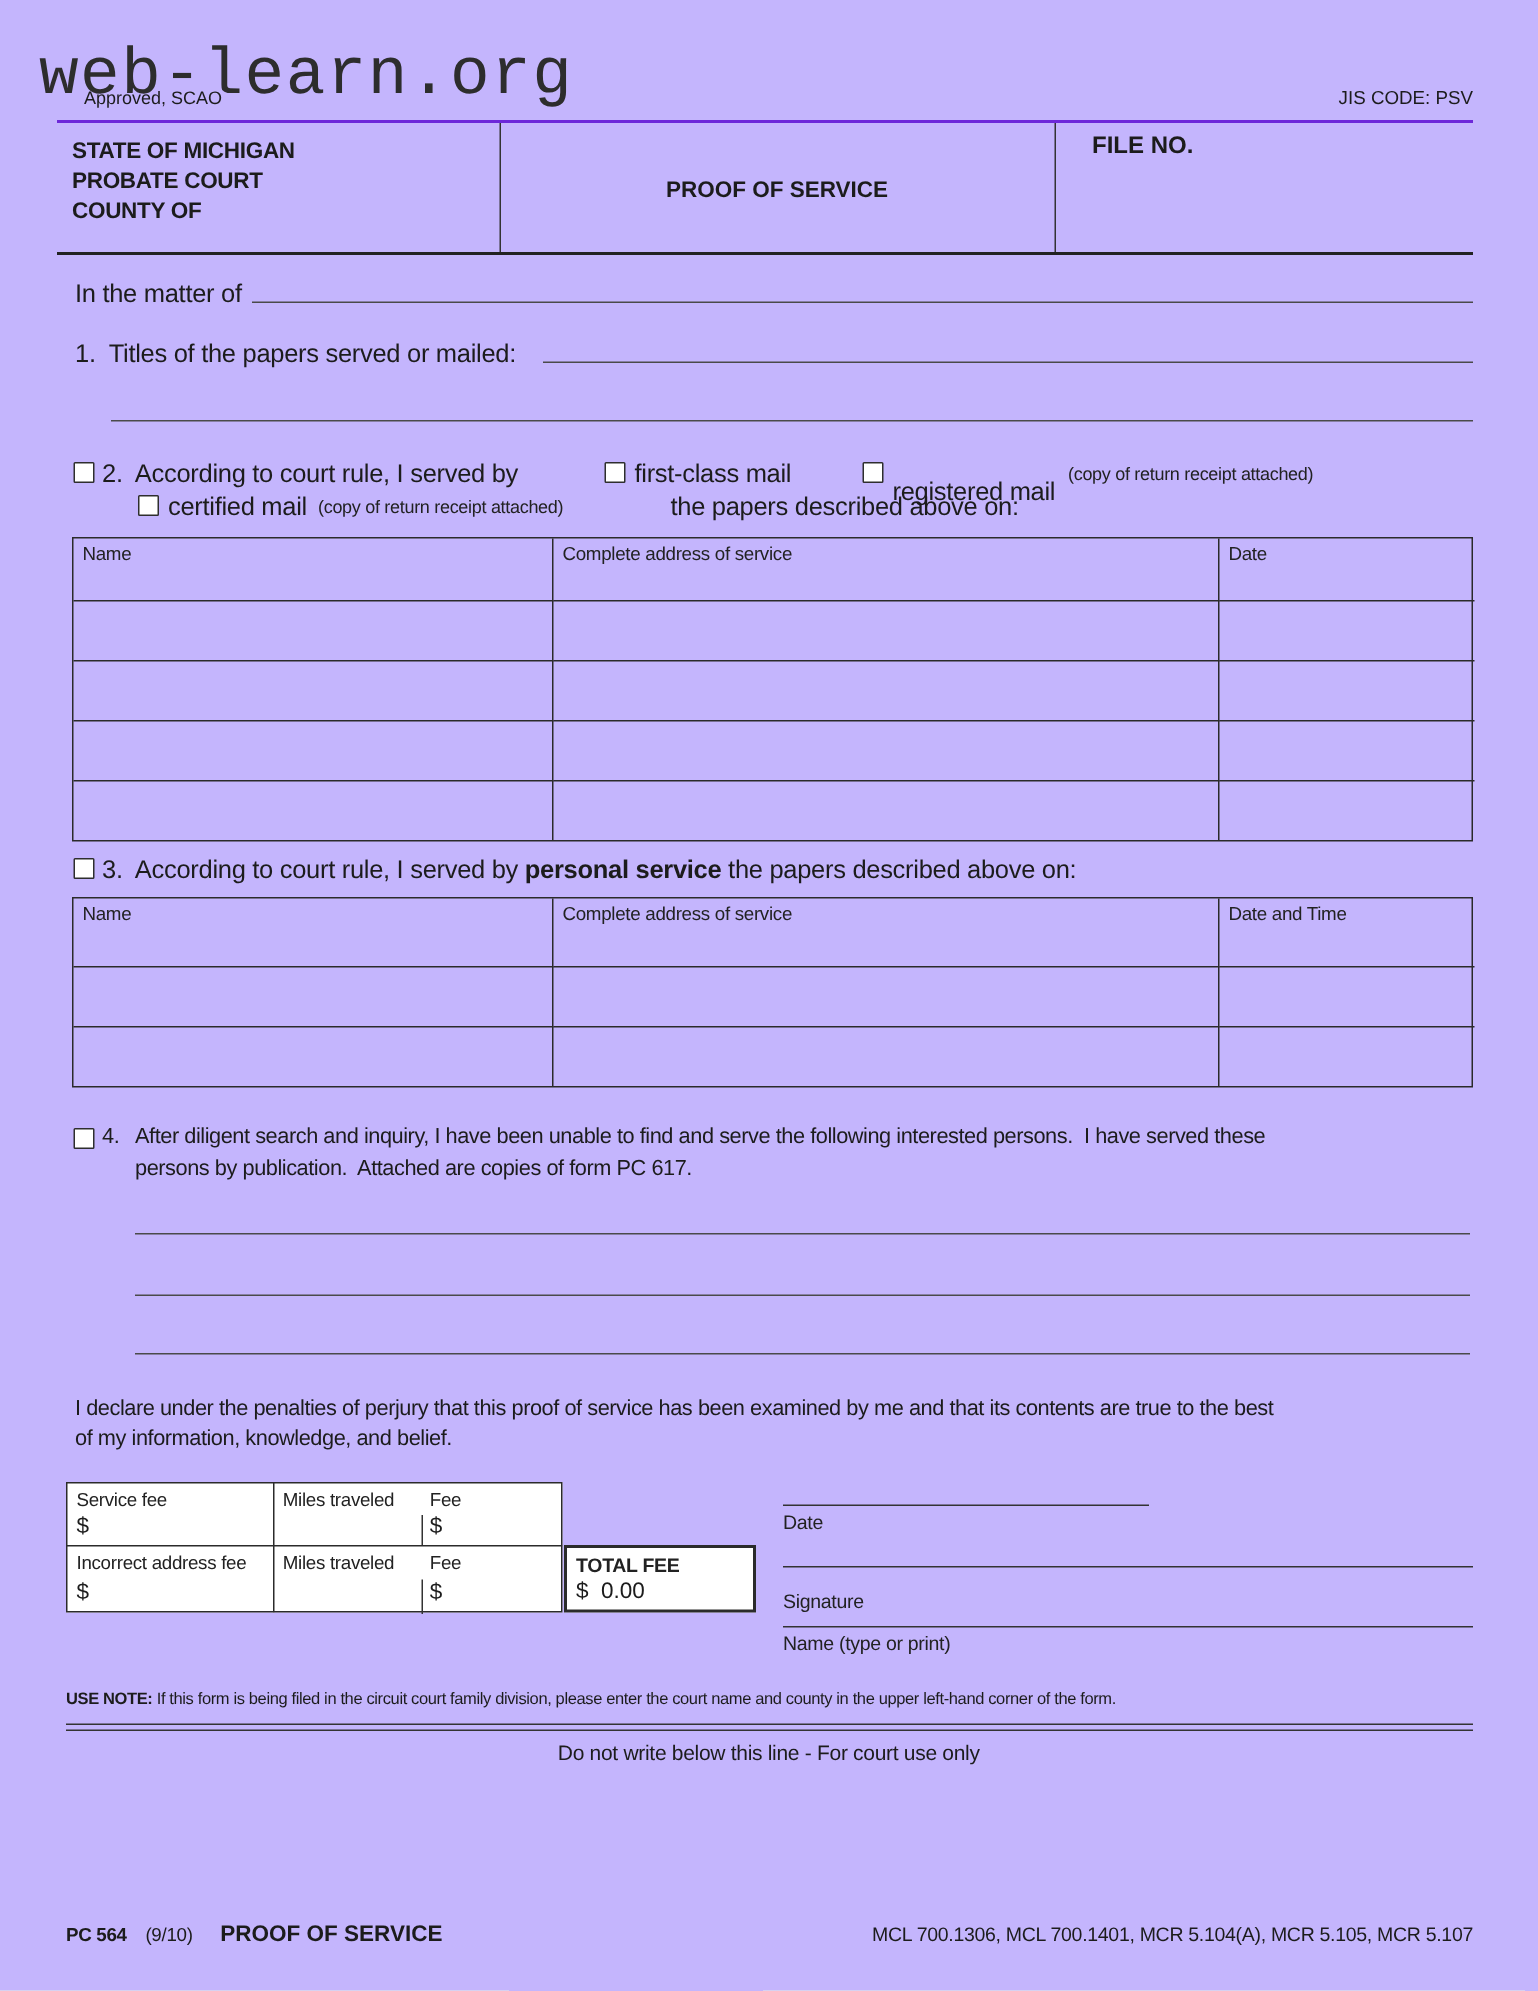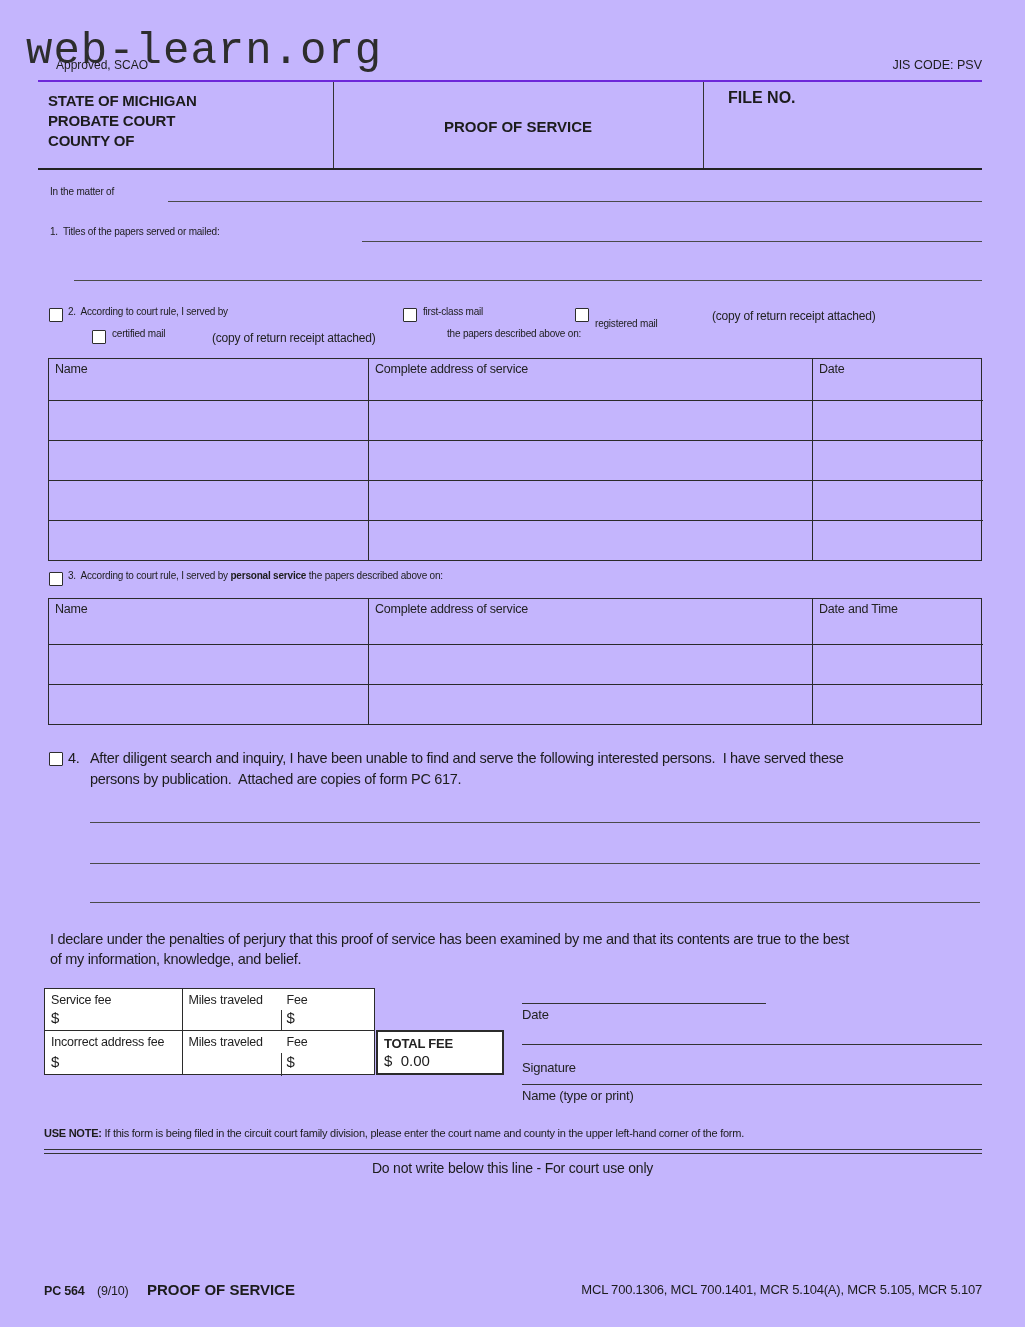--- a/index.html
+++ b/index.html
@@ -8,21 +8,21 @@
     width:1025px;height:1327px;
     background:#c4b5fd;
     font-family:"Liberation Sans", sans-serif;
     color:#1c1c1c;
     overflow:hidden;
     margin:0 auto;
   }
   .abs{position:absolute;}
   .pre{white-space:pre;}
   .bodytext{font-size:14.5px;letter-spacing:-0.3px;}
-  .label15{font-size:10px;letter-spacing:-0.2px;}
+  .label15{font-size:17px;letter-spacing:-0.2px;}
   .small12{font-size:12px;letter-spacing:-0.2px;color:#222;}
   .bold{font-weight:bold;}
   .watermark{
     font-family:"Liberation Mono", monospace;
     font-size:44px;color:#2d2d2d;letter-spacing:1px;white-space:pre;
   }
   .wline{border-bottom:1.6px solid #4a4a4a;height:0;}
   .caption-box{border-top:2px solid #6d28d9;border-bottom:2.5px solid #222;}
   .vline{width:0;border-left:1.2px solid #333;}
   .hdr-left-line{font-size:15px;font-weight:bold;letter-spacing:-0.2px;line-height:20px;}

